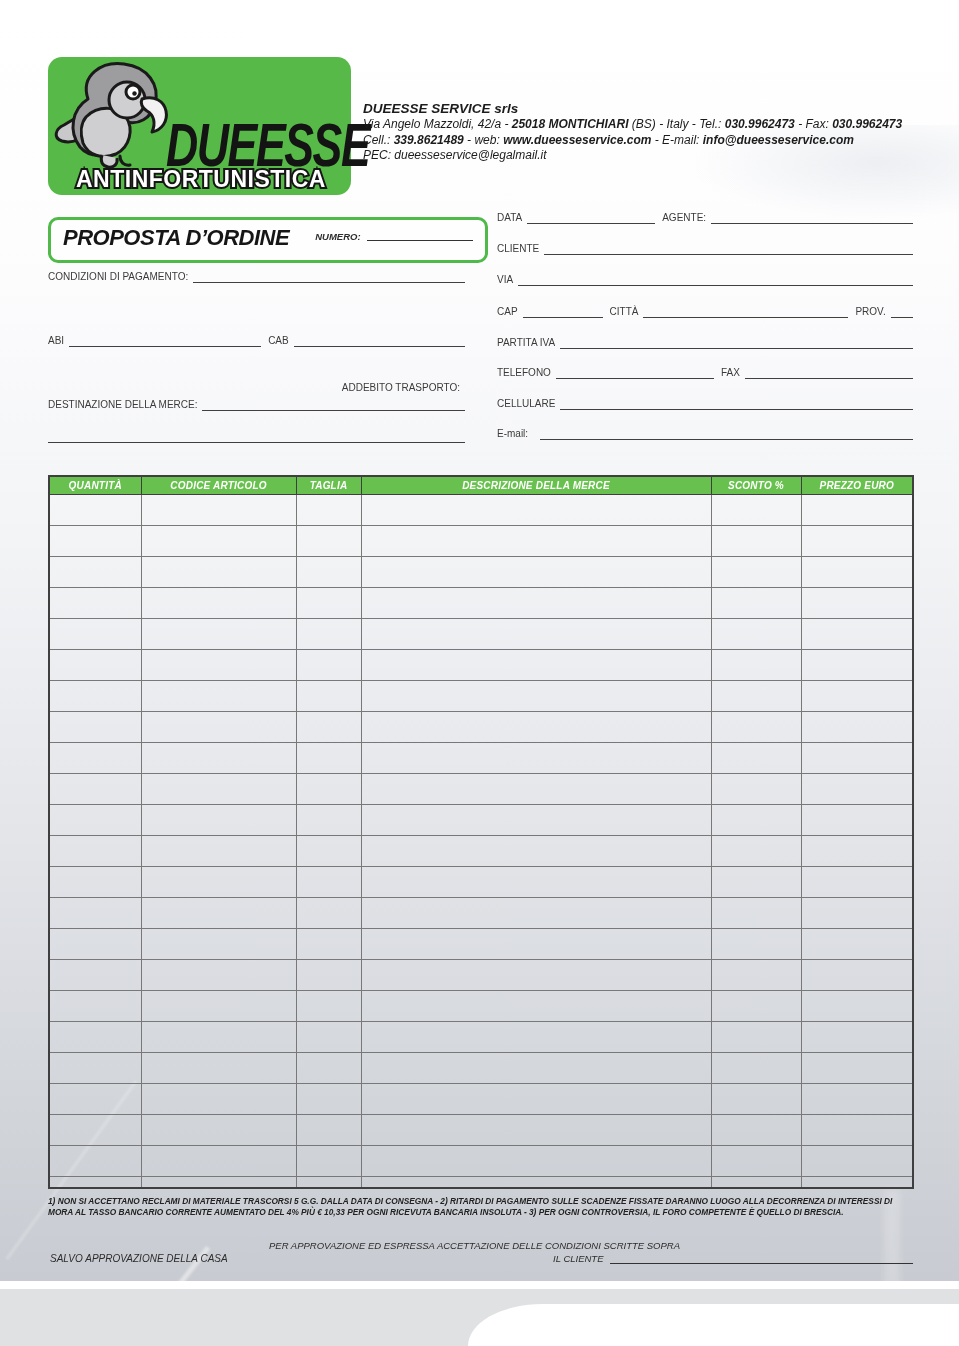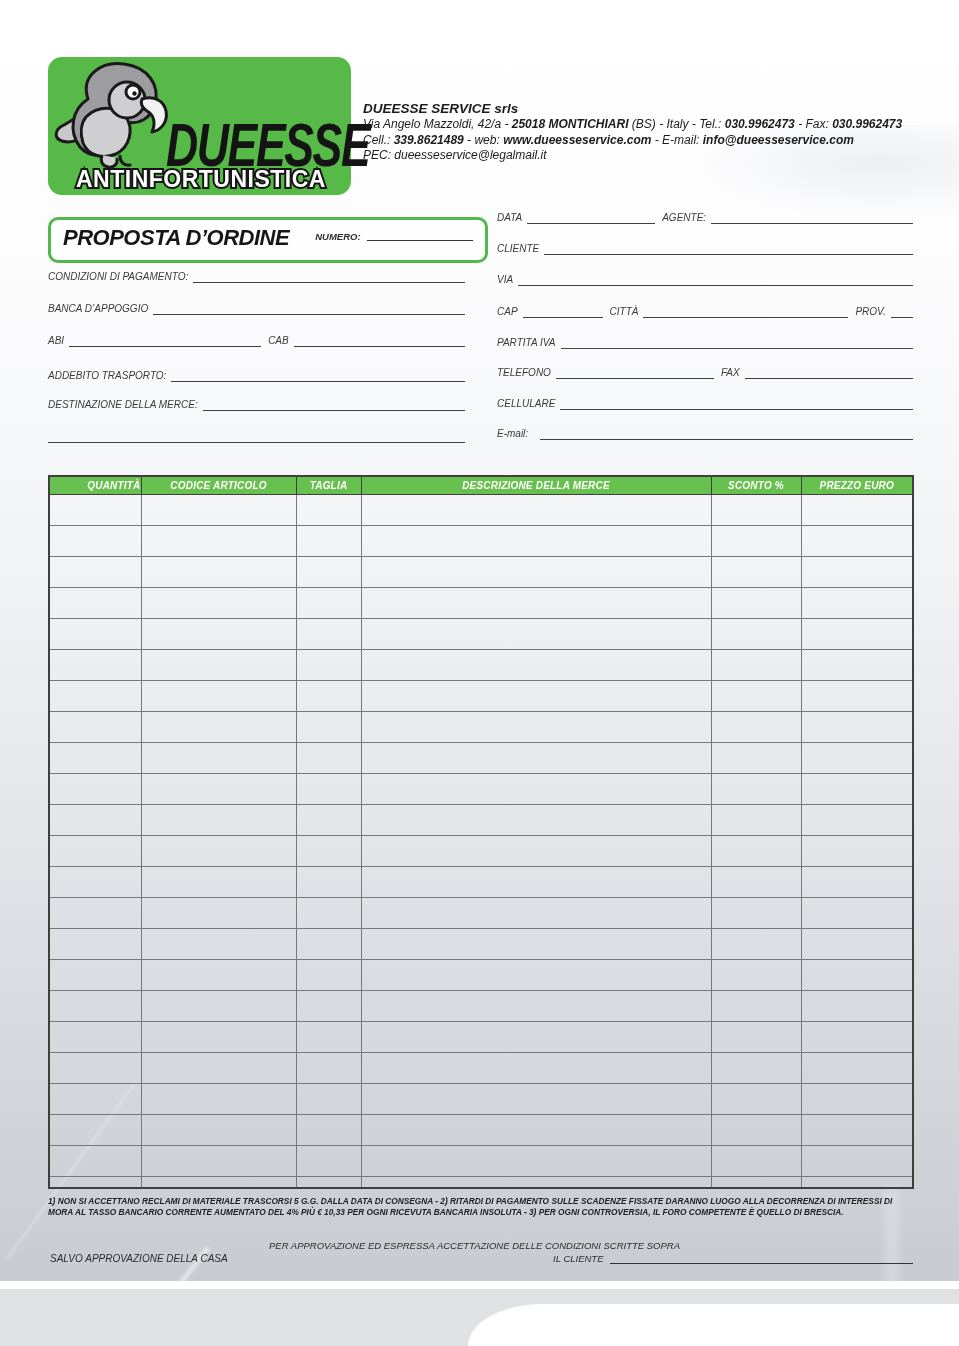--- a/index.html
+++ b/index.html
@@ -30,21 +30,21 @@
 
   
   .title-box{position:absolute;left:48px;top:217px;width:412px;height:35px;border:3px solid #4fba49;
     border-radius:10px;display:flex;align-items:center;padding:0 10px 5px 12px;background:rgba(255,255,255,.5);}
   .title-box .ttl{font-size:22px;font-weight:bold;font-style:italic;color:#161616;letter-spacing:-.5px;white-space:nowrap;}
   .title-box .num{font-size:9.5px;font-weight:bold;font-style:italic;color:#2e2e2e;margin-left:26px;padding-bottom:3px;white-space:nowrap;}
   .title-box .ln{flex:1;border-bottom:1.4px solid #333;margin:0 2px 4px 6px;height:10px;}
 
   
   .frow{position:absolute;display:flex;align-items:flex-end;height:14px;}
-  .frow .lbl{font-size:10px;font-style:italic;color:#3a3a3a;white-space:nowrap;padding-right:5px;line-height:12px;}
+  .frow .lbl{font-size:10px;color:#3a3a3a;white-space:nowrap;padding-right:5px;line-height:12px;}
   .frow .lbl.ml{margin-left:7px;}
   .frow .ln{flex:1;border-bottom:1.1px solid #404040;height:100%;}
   .frow .ln.fx{flex:none;}
 
   
   .order-table{position:absolute;left:48px;top:475px;width:864px;border-collapse:collapse;table-layout:fixed;
     border:2px solid #3f3f3f;}
   .order-table th{background:#68c04e;color:#fff;font-size:10px;font-weight:bold;font-style:italic;
     height:17px;border:1px solid #3f3f3f;text-align:center;padding:0;letter-spacing:.2px;}
   .order-table td{border:1px solid #787878;border-top-color:#9c9c9c;height:30px;padding:0;}
@@ -102,31 +102,27 @@
   <div class="title-box">
     <span class="ttl">PROPOSTA D’ORDINE</span>
     <span class="num">NUMERO:</span>
     <span class="ln"></span>
   </div>
 
   <div class="frow" style="left:48px;top:269px;width:417px;">
     <span class="lbl">CONDIZIONI DI PAGAMENTO:</span>
       <span class="ln"></span>
   </div>
-  <div class="frow" style="left:48px;top:301px;width:417px;">
-    <span class="lbl">BANCA D’APPOGGIO</span>
-      <span class="ln"></span>
-  </div>
   <div class="frow" style="left:48px;top:333px;width:417px;">
     <span class="lbl">ABI</span>
       <span class="ln fx" style="width:192px;"></span>
     <span class="lbl ml">CAB</span>
       <span class="ln"></span>
   </div>
-  <div class="frow" style="left:48px;top:368px;width:417px;">
+  <div class="frow" style="left:48px;top:382px;width:417px;flex-direction:column;">
     <span class="lbl">ADDEBITO TRASPORTO:</span>
       <span class="ln"></span>
   </div>
   <div class="frow" style="left:48px;top:397px;width:417px;">
     <span class="lbl">DESTINAZIONE DELLA MERCE:</span>
       <span class="ln"></span>
   </div>
   <div class="frow" style="left:48px;top:429px;width:417px;">
     <span class="ln"></span>
   </div>
@@ -176,21 +172,21 @@
       <colgroup>
         <col style="width: 92px;">
         <col style="width: 155px;">
         <col style="width: 65px;">
         <col style="width: 350px;">
         <col style="width: 90px;">
         <col style="width: 112px;">
       </colgroup>
       <thead>
         <tr>
-          <th style="background: rgb(104, 192, 78); text-align: right;">QUANTITÀ</th>
+          <th style="background: rgb(104, 192, 78);">QUANTITÀ</th>
           <th style="background: rgb(104, 192, 78);">CODICE ARTICOLO</th>
           <th style="background: rgb(104, 192, 78);">TAGLIA</th>
           <th style="background: rgb(104, 192, 78); margin-top: 31px;">DESCRIZIONE DELLA MERCE</th>
           <th style="background: rgb(104, 192, 78);">SCONTO %</th>
           <th style="background: rgb(104, 192, 78);">PREZZO EURO</th>
         </tr>
       </thead>
       <tbody>
         <tr>
           <td></td>

